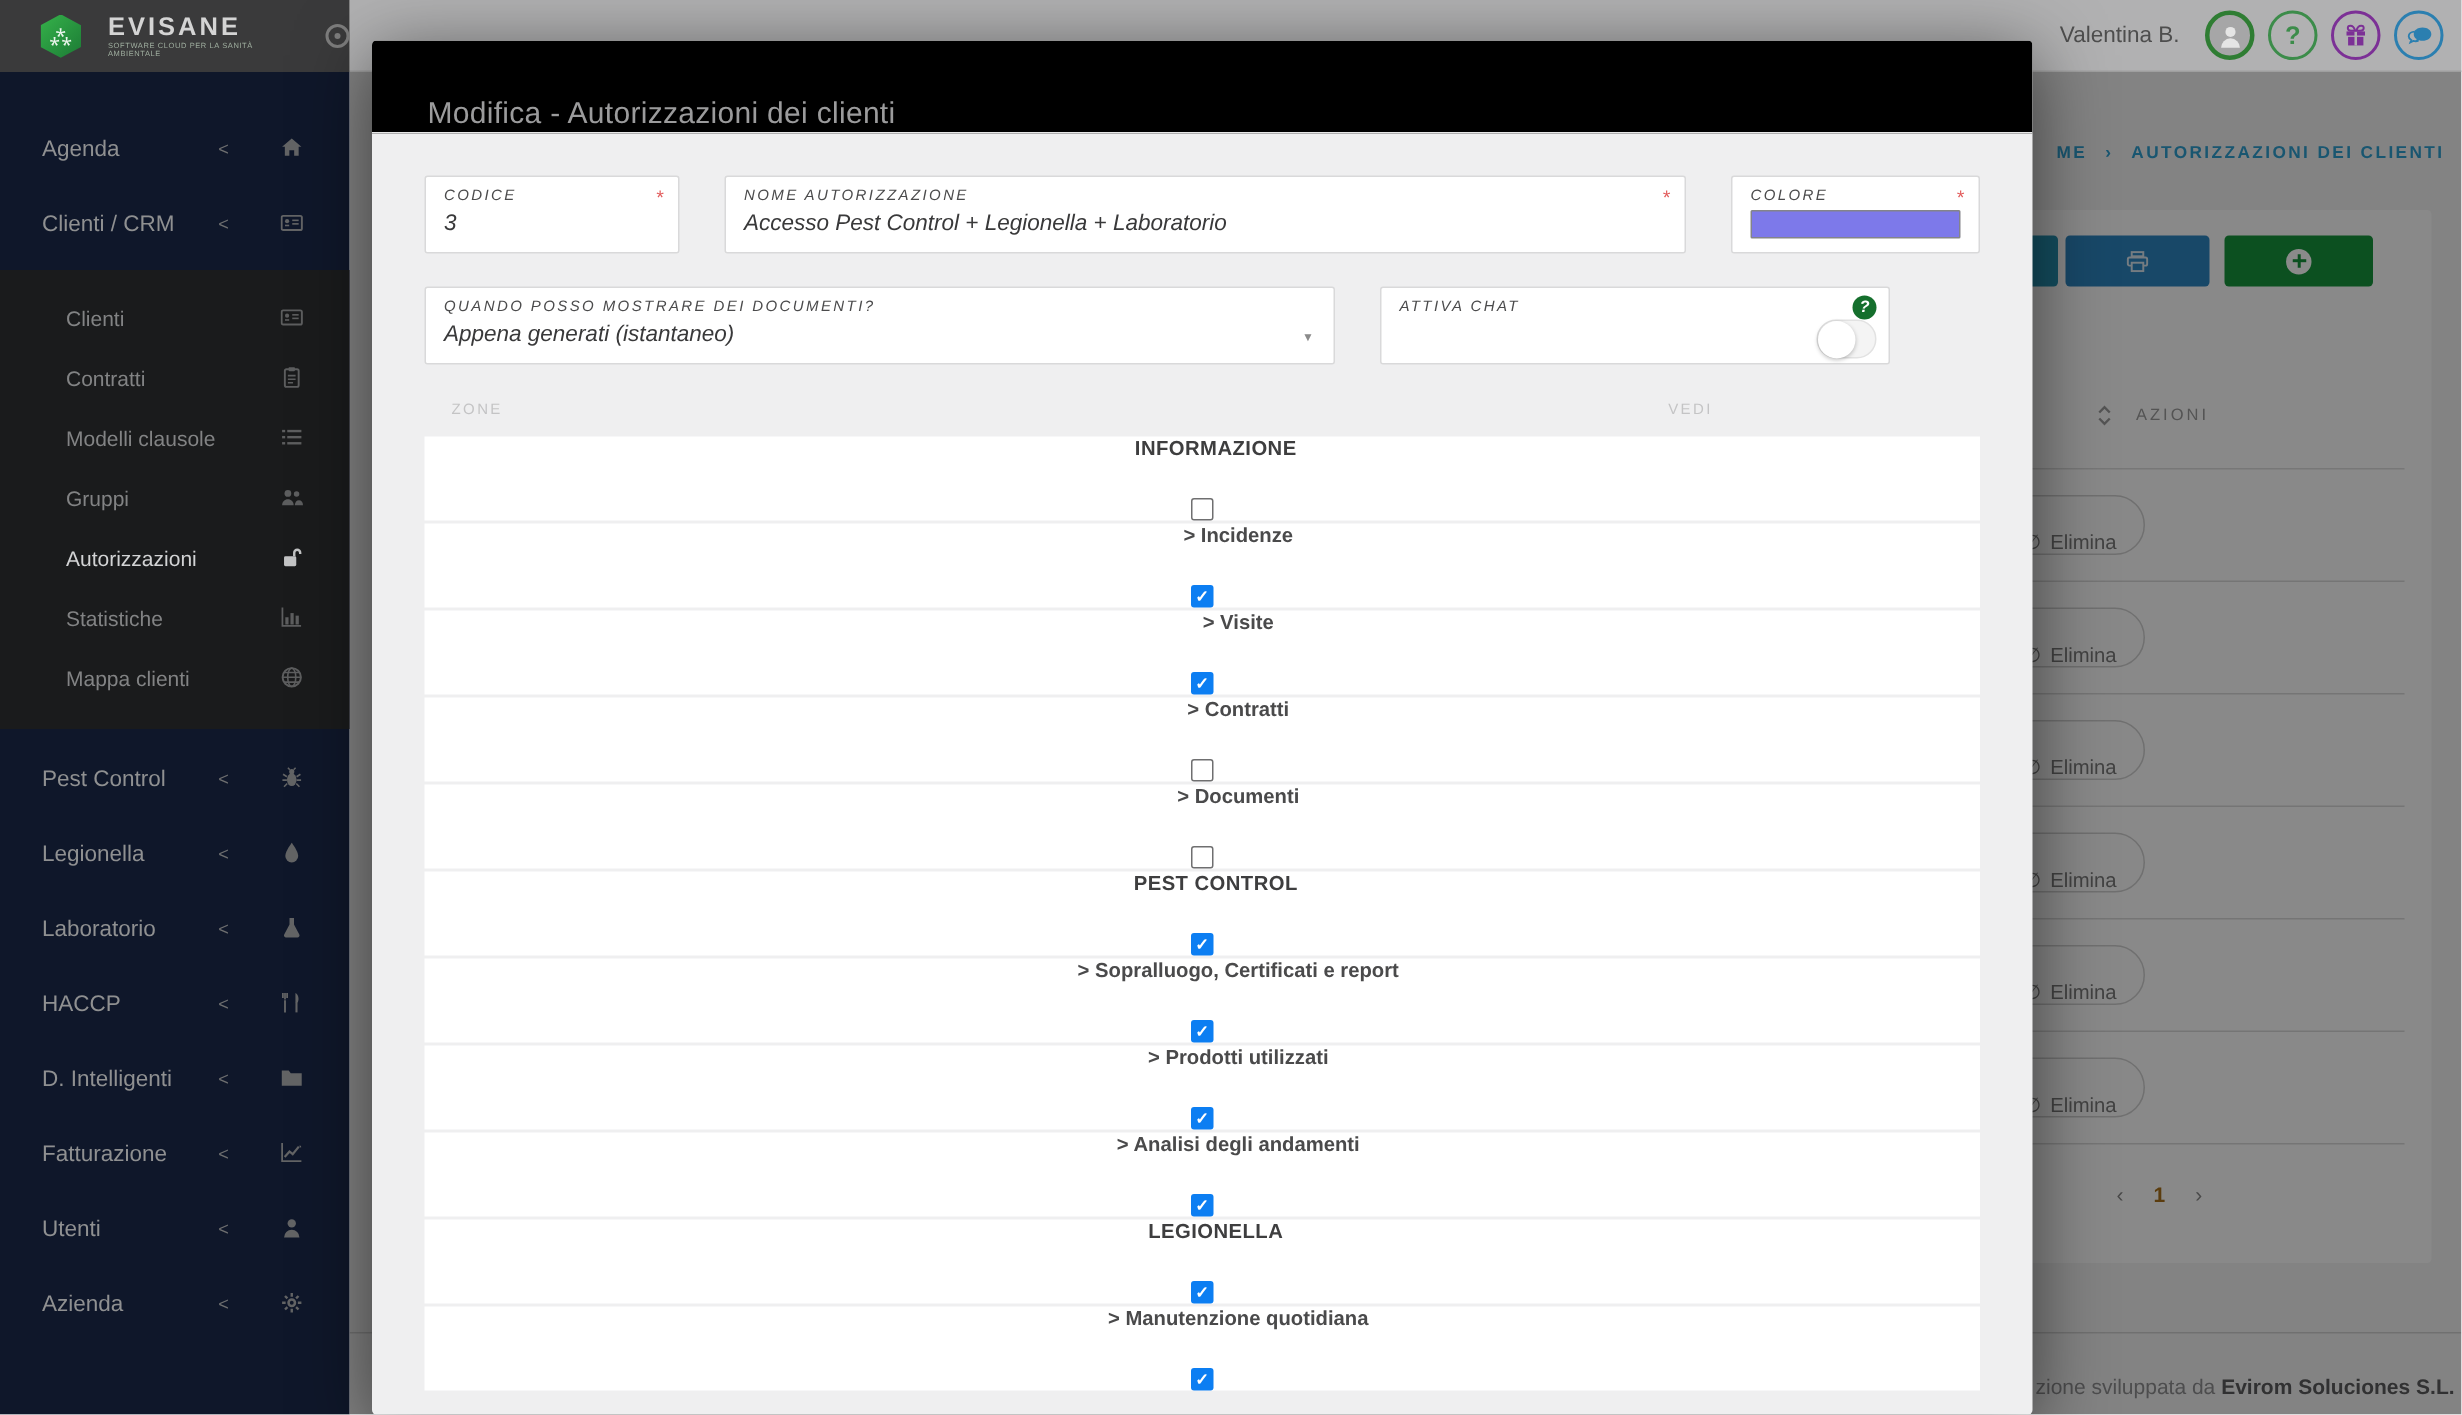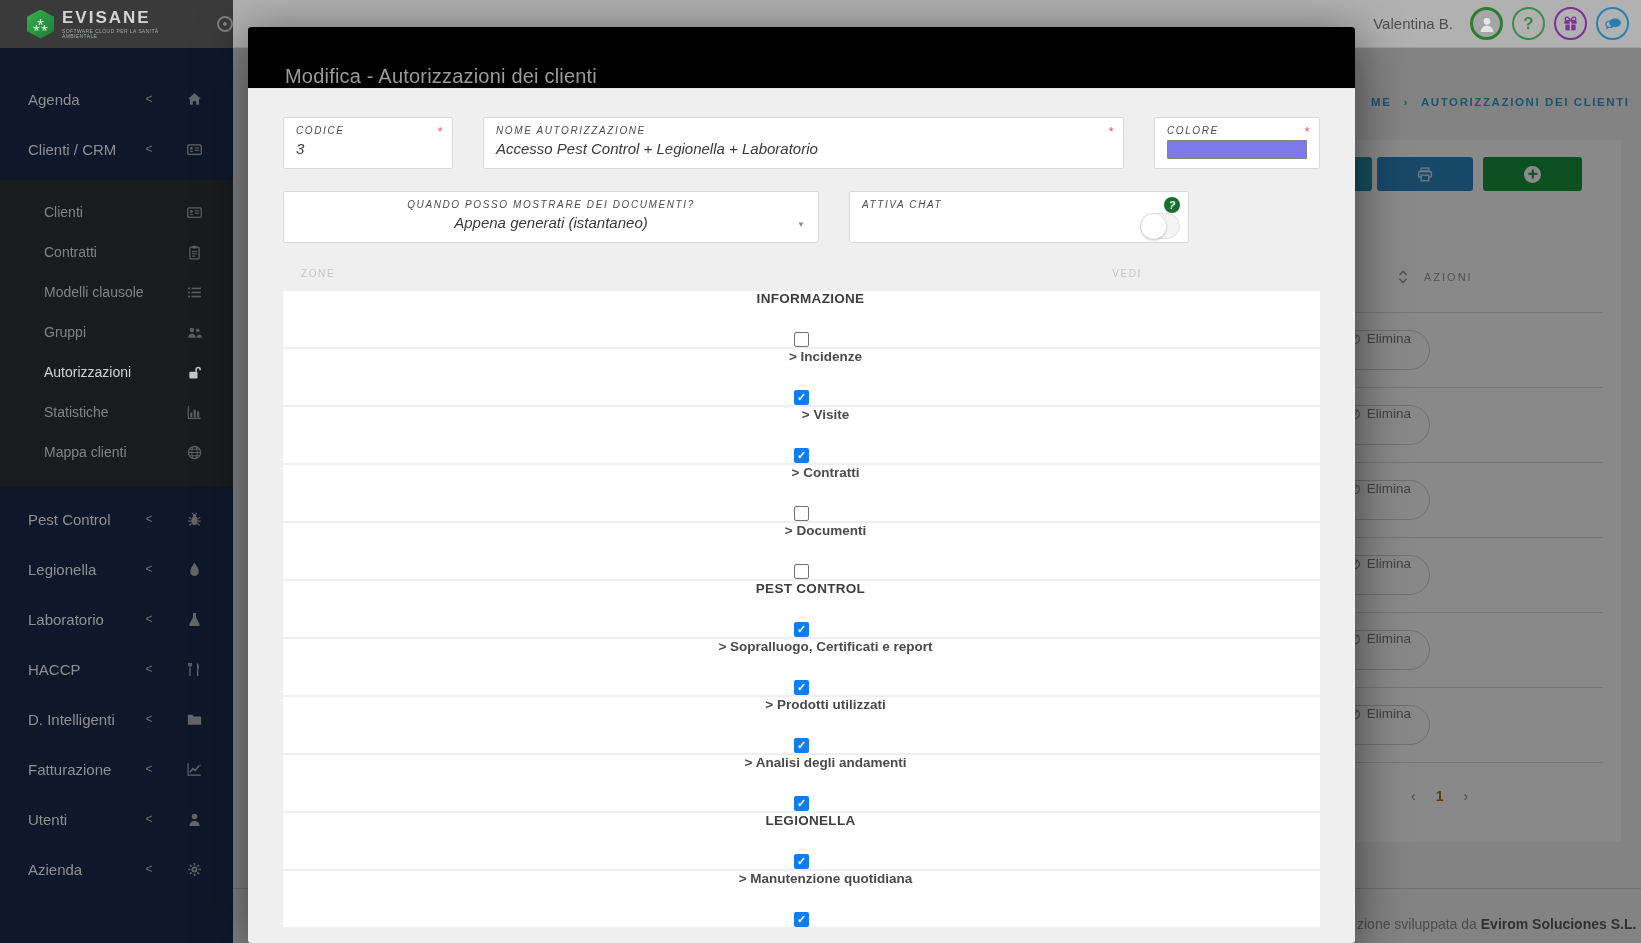--- a/index.html
+++ b/index.html
@@ -9,21 +9,21 @@
 
   
   .topbar-left { position:absolute; left:0; top:0; width:233px; height:48px;
     background:#3a3a3b; display:flex; align-items:center; z-index:3; }
   .logo-hex { width:27px; height:29px; margin-left:27px;
     background:linear-gradient(135deg,#35b24a,#1c7a35);
     clip-path:polygon(50% 0,100% 25%,100% 75%,50% 100%,0 75%,0 25%);
     position:relative; flex:none; }
   .logo-hex:after { content:"\2042"; position:absolute; left:50%; top:50%;
     transform:translate(-50%,-52%); color:#eaf6ec; font-size:13px; }
-  .brand-txt { margin-left:8px; line-height:1; }
+  .brand-txt { margin-left:18px; line-height:1; }
   .brand-name { font-size:17px; font-weight:bold; letter-spacing:2px; color:#d4d4d4; }
   .brand-tag  { font-size:5px; letter-spacing:.4px; color:#9fae9f; margin-top:3px; }
   .target-ico { margin-left:26px; width:16px; height:16px; border:2px solid #7d7d7d;
     border-radius:50%; position:relative; flex:none; }
   .target-ico:after{ content:""; position:absolute; left:4px; top:4px; width:4px;
     height:4px; border-radius:50%; background:#7d7d7d; }
 
   .topbar-right { position:absolute; left:233px; top:0; width:1408px; height:48px;
     background:#b1b1b2; border-bottom:1px solid #9f9f9f; display:flex;
     align-items:center; justify-content:flex-end; padding-right:12px; gap:9px; z-index:1; }
@@ -72,21 +72,21 @@
     background:#17953c; left:50%; top:50%; }
   .plus-circle:before { width:9px; height:2.4px; transform:translate(-50%,-50%); }
   .plus-circle:after  { width:2.4px; height:9px; transform:translate(-50%,-50%); }
   .azioni-hdr { position:absolute; left:1165px; top:222px; display:flex; gap:16px;
     align-items:center; color:#9b9b9b; font-size:11px; letter-spacing:2px; z-index:2; }
   .bg-rows { position:absolute; left:540px; top:264px; width:830px; z-index:2;
     border-top:1px solid #dcdcdc; }
   .bg-row { position:relative; height:75px; border-bottom:1px solid #d8d8d8; }
   .del-btn { position:absolute; left:557px; top:17px; width:100px; height:40px;
     border:1px solid #cfcfcf; border-radius:20px; background:#fbfbfb; color:#7a7a7a;
-    font-size:13.5px; display:flex; align-items:flex-start; justify-content:center;
+    font-size:13.5px; display:flex; align-items:flex-end; justify-content:center;
     gap:6px; cursor:pointer; }
   .pagination { position:absolute; left:1178px; top:740px; display:flex; gap:20px;
     align-items:center; font-size:14px; color:#8a8a8a; z-index:2; }
   .pag-cur { color:#a8701a; font-weight:bold; }
   .bg-footer-line { position:absolute; left:0; top:840px; width:100%; height:1px;
     background:#d0d0d0; z-index:1; }
   .bg-footer { position:absolute; left:1124px; top:868px; font-size:14px;
     color:#8f8f90; z-index:2; }
   .bg-footer b { color:#5c5c5d; font-weight:bold; }
 
@@ -100,21 +100,21 @@
   .modal-body { padding:28px 35px 0 35px; }
   .frow { display:flex; gap:30px;font-style:italic; }
   .fbox { background:#fff; border:1px solid #d9d9da; border-radius:2px; height:52px;
     padding:7px 12px; position:relative; cursor:text; }
   .fbox .flabel { font-size:10px; letter-spacing:1.6px; color:#4b4b4c; }
   .fbox .fvalue { font-size:15px; color:#39393a; margin-top:4px; }
   .req { position:absolute; right:10px; top:6px; color:#e25c5c; font-size:13px; }
   .w-codice { width:170px; } .w-nome { flex:1; } .w-colore { width:166px; }
   .swatch { margin-top:4px; height:19px; border:1px solid #84848a; border-radius:1px; }
   .frow2 { margin-top:22px; }
-  .w-quando { width:536px; cursor:pointer;text-align:center; } .w-chat { width:340px; }
+  .w-quando { width:607px; cursor:pointer; } .w-chat { width:340px; }
   .caret { position:absolute; right:13px; bottom:13px; font-size:8px; color:#8b8b8b; }
   .qbadge { position:absolute; right:8px; top:5px; width:16px; height:16px;
     border-radius:50%; background:#156f2d; color:#fff; font-size:11px; font-weight:bold;
     display:flex; align-items:center; justify-content:center; cursor:pointer; }
   .toggle { position:absolute; right:8px; top:21px; width:40px; height:26px;
     background:#f4f4f4; border:1px solid #e2e2e2; border-radius:13px; cursor:pointer; }
   .knob { position:absolute; left:0; top:0; width:25px; height:25px; background:#fff;
     border-radius:50%; box-shadow:0 1px 3px rgba(0,0,0,.25); }
 
   .ztable-hdr { margin-top:12px; height:36px; display:flex; align-items:center; }

